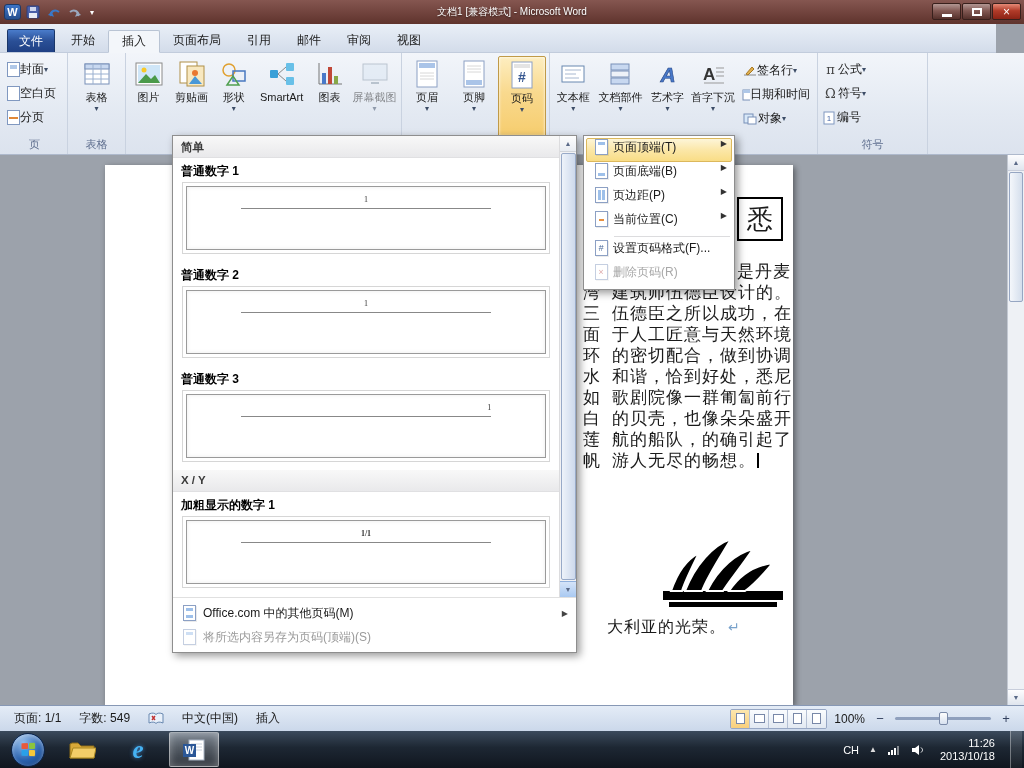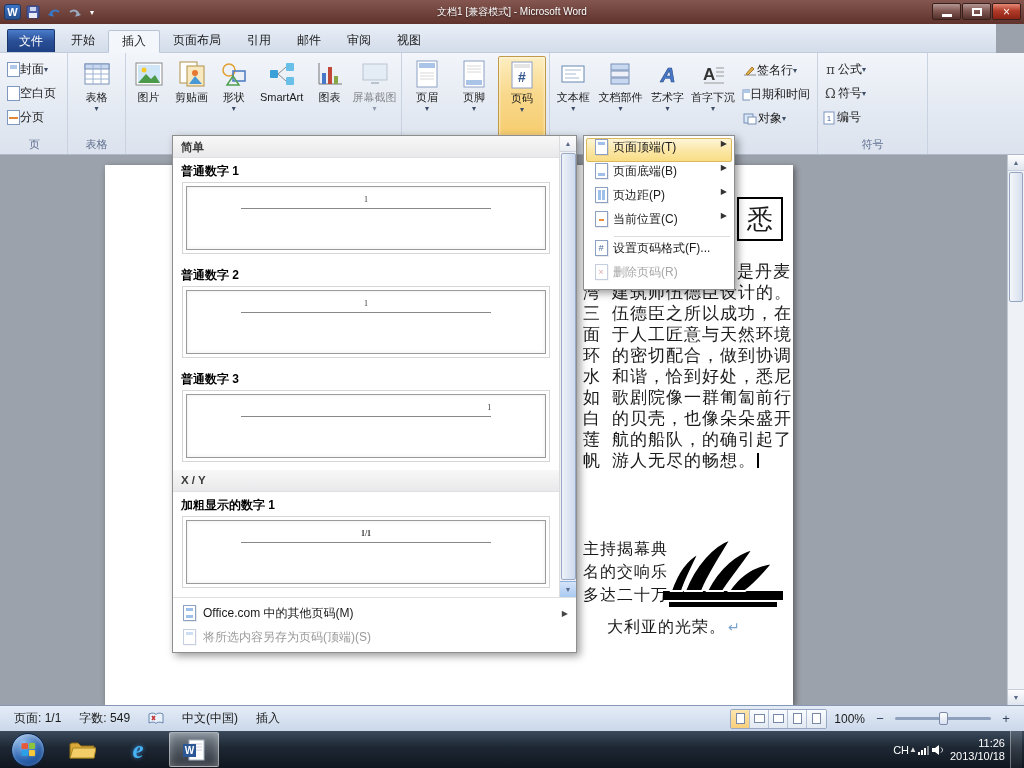--- a/index.html
+++ b/index.html
@@ -117,21 +117,21 @@
 
 
 .taskbar{position:absolute;left:0;top:731px;width:1024px;height:37px;background:linear-gradient(#3b4a5c,#1d2733 45%,#10161f);display:flex;align-items:center;padding-left:2px;z-index:30}
 .orb{width:34px;height:34px;border-radius:50%;margin:0 9px;background:radial-gradient(circle at 35% 28%,#8ebbec,#2a62ae 55%,#123b74);border:1px solid #0c2448;display:flex;align-items:center;justify-content:center;box-shadow:inset 0 2px 5px rgba(255,255,255,.55)}
 .flag{width:14px;height:13px;display:grid;grid-template-columns:1fr 1fr;grid-template-rows:1fr 1fr;gap:1px;transform:perspective(40px) rotateY(-14deg)}
 .flag i{border-radius:1px}
 .f1{background:#e8593c}.f2{background:#8cc43c}.f3{background:#2aa0e8}.f4{background:#f8c838}
 .tbtn{width:50px;height:35px;display:flex;align-items:center;justify-content:center;border-radius:2px;margin:0 3px;border:1px solid transparent}
 .tbtn.active{background:linear-gradient(rgba(255,255,255,.35),rgba(255,255,255,.12));border-color:rgba(255,255,255,.5);box-shadow:inset 0 0 8px rgba(255,255,255,.35)}
 .ie{color:#45b2f3;font-size:25px;font-weight:bold;font-style:italic;font-family:"Liberation Serif",serif;text-shadow:0 0 4px rgba(80,170,255,.7)}
-.tray{margin-left:auto;display:flex;align-items:center;color:#fff;padding-right:2px}
+.tray{margin-left:auto;display:flex;align-items:center;gap:10px;color:#fff;padding-right:2px}
 .ttxt{font-size:11px}
 .tup{font-size:8px;color:#ddd}
 .clock{text-align:right;font-size:11px;line-height:13px;padding:0 5px}
 .showdesk{width:12px;height:37px;border-left:1px solid rgba(255,255,255,.35);background:linear-gradient(rgba(255,255,255,.14),rgba(255,255,255,.04))}
 </style>
 </head>
 <body>
 
 <div class="titlebar">
   <div class="qat">
@@ -446,25 +446,20 @@
       <div class="first">是丹麦</div>
       <div>建筑师伍德臣设计的。</div>
       <div>伍德臣之所以成功，在</div>
       <div>于人工匠意与天然环境</div>
       <div>的密切配合，做到协调</div>
       <div>和谐，恰到好处，悉尼</div>
       <div>歌剧院像一群匍匐前行</div>
       <div>的贝壳，也像朵朵盛开</div>
       <div>航的船队，的确引起了</div>
       <div><span>游人无尽的畅想。</span><span class="cursor"></span></div>
-    </div>
-    <div class="wrapfrags">
-      <div>主持揭幕典</div>
-      <div>名的交响乐</div>
-      <div>多达二十万</div>
     </div>
     <div class="lastline">
       <span>大利亚的光荣。</span><span class="pilcrow">↵</span>
     </div>
     <svg class="operahouse" width="124" height="82" viewBox="0 0 124 82">
       <rect x="2" y="64" width="120" height="9" fill="#000"></rect>
       <rect x="8" y="75" width="108" height="5" fill="#000"></rect>
       <path d="M10,64 C16,46 26,32 38,26 C30,42 24,54 21,64 Z" fill="#000" stroke="#fff" stroke-width="2"></path>
       <path d="M24,64 C34,38 52,18 70,12 C58,32 46,50 41,64 Z" fill="#000" stroke="#fff" stroke-width="2"></path>
       <path d="M46,64 C58,40 76,26 92,22 C80,40 68,54 62,64 Z" fill="#000" stroke="#fff" stroke-width="2"></path>

